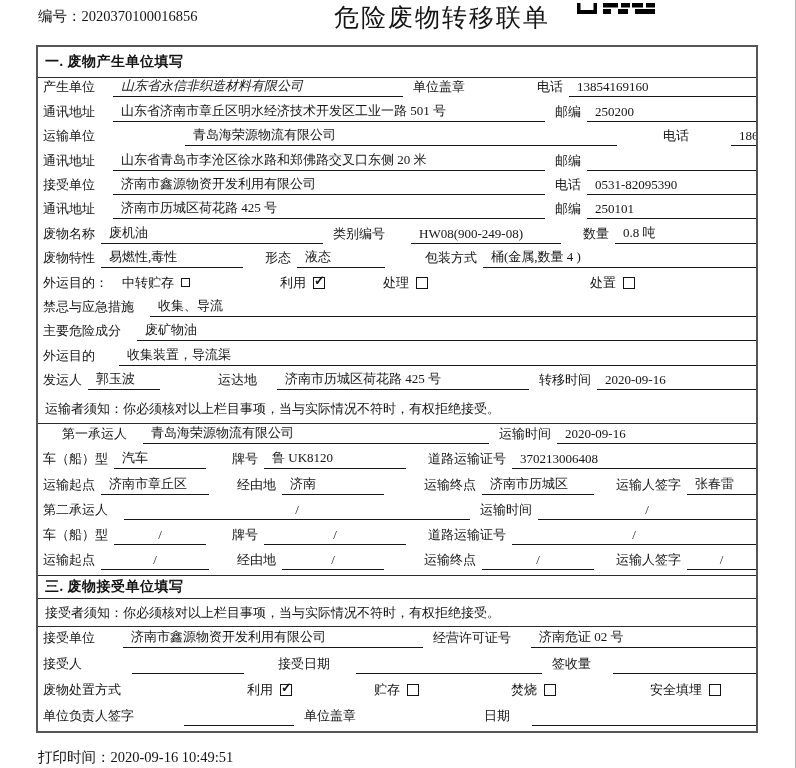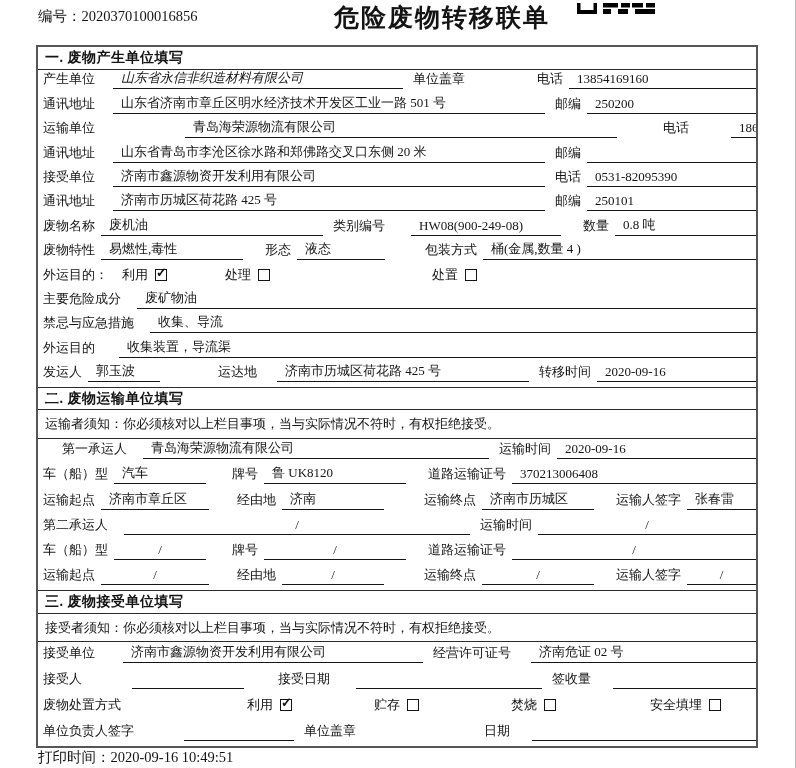--- a/index.html
+++ b/index.html
@@ -5,21 +5,21 @@
   html,body{margin:0;padding:0;}
   body{
     width:796px;height:768px;position:relative;overflow:hidden;
     background:#ffffff;color:#141414;
     font-family:"Liberation Serif","DejaVu Serif",serif;
   }
   .page-edge{position:absolute;right:0;top:0;width:1px;height:768px;background:#b5b5b5;}
   .serial{position:absolute;left:38px;top:7px;font-size:14.5px;white-space:nowrap;}
   .title{
     position:absolute;left:0;right:0;top:1px;text-align:center;
-    font-size:25px;font-weight:bold;letter-spacing:2px;padding-left:88px;box-sizing:border-box;
+    font-size:25px;font-weight:normal;letter-spacing:2px;padding-left:88px;box-sizing:border-box;
   }
   .qr{position:absolute;left:577px;top:0;width:80px;height:11px;}
   .form-table{
     position:absolute;left:36px;top:45px;width:722px;box-sizing:border-box;
     border:2px solid #565656;background:#fff;
   }
   .sec-h{
     box-sizing:border-box;display:flex;align-items:center;
     font-weight:bold;font-size:14px;padding-left:7px;
     border-bottom:1.5px solid #2b2b2b;white-space:nowrap;letter-spacing:0.5px;
@@ -73,21 +73,21 @@
     <rect x="44" y="0" width="9" height="4.5" fill="#000"></rect>
     <rect x="55" y="0" width="11" height="4.5" fill="#000"></rect>
     <rect x="69" y="0" width="9" height="4.5" fill="#000"></rect>
     <rect x="26" y="6" width="8" height="5" fill="#000"></rect>
     <rect x="41" y="6" width="10" height="5" fill="#000"></rect>
     <rect x="58" y="6" width="20" height="5" fill="#000"></rect>
   </svg>
 </div>
 
 <div class="form-table">
-    <div class="sec-h" style="height: 23px;">一. 废物产生单位填写</div>
+    <div class="sec-h" style="height: 31px;">一. 废物产生单位填写</div>
     <div class="row" style="height: 24.4px;">
       <span class="lbl">产生单位</span>
       <span class="gap" style="width: 12px;"></span>
       <span class="fv" style="width: 290px; flex: 0 0 290px; font-style: italic;">山东省永信非织造材料有限公司</span>
       <span class="lbl">单位盖章</span>
       <span class="gap" style="width: 62px;"></span>
       <span class="lbl">电话</span>
       <span class="fv fill">13854169160</span>
     </div>
     <div class="row" style="height: 24.4px;">
@@ -141,59 +141,62 @@
       <span class="gap" style="width: 12px;"></span>
       <span class="lbl">形态</span>
       <span class="fv" style="width: 88px; flex: 0 0 88px;">液态</span>
       <span class="gap" style="width: 30px;"></span>
       <span class="lbl">包装方式</span>
       <span class="fv fill">桶(金属,数量 4 )</span>
     </div>
     <div class="row" style="height: 24.4px;">
       <span class="lbl">外运目的：</span>
       <span class="gap" style="width: 6px;"></span>
+      <span class="chk" style="width: 150px; flex: 0 0 150px;">
+        <span class="chk-t">中转贮存</span>
+        <span class="box sm"></span>
+      </span>
       <span class="chk" style="width: 95px; flex: 0 0 95px;">
         <span class="chk-t">利用</span>
         <span class="box on"></span>
       </span>
       <span class="chk" style="width: 199px; flex: 0 0 199px;">
         <span class="chk-t">处理</span>
         <span class="box"></span>
       </span>
       <span class="chk">
         <span class="chk-t">处置</span>
         <span class="box"></span>
       </span>
     </div>
     <div class="row" style="height: 24.4px;">
+      <span class="lbl">禁忌与应急措施</span>
+      <span class="gap" style="width: 10px;"></span>
+      <span class="fv fill">收集、导流</span>
+    </div>
+    <div class="row" style="height: 24.4px;">
       <span class="lbl">主要危险成分</span>
       <span class="gap" style="width: 10px;"></span>
       <span class="fv fill">废矿物油</span>
-    </div>
-    <div class="row" style="height: 24.4px;">
-      <span class="lbl">禁忌与应急措施</span>
-      <span class="gap" style="width: 10px;"></span>
-      <span class="fv fill">收集、导流</span>
     </div>
     <div class="row" style="height: 24.4px;">
       <span class="lbl">外运目的</span>
       <span class="gap" style="width: 18px;"></span>
       <span class="fv fill">收集装置，导流渠</span>
     </div>
     <div class="row" style="height: 24.4px;">
       <span class="lbl">发运人</span>
       <span class="fv" style="width: 72px; flex: 0 0 72px;">郭玉波</span>
       <span class="gap" style="width: 48px;"></span>
       <span class="lbl">运达地</span>
       <span class="gap" style="width: 14px;"></span>
       <span class="fv" style="width: 252px; flex: 0 0 252px;">济南市历城区荷花路 425 号</span>
       <span class="lbl">转移时间</span>
       <span class="fv fill">2020-09-16</span>
     </div>
-    <div class="sec-h mid" style="height: 23px;">二. 废物运输单位填写</div>
     <div class="notice" style="height: 29px;">运输者须知：你必须核对以上栏目事项，当与实际情况不符时，有权拒绝接受。</div>
     <div class="row" style="height: 25.2px; padding-left: 24px;">
       <span class="lbl">第一承运人</span>
       <span class="gap" style="width: 10px;"></span>
       <span class="fv" style="width: 346px; flex: 0 0 346px;">青岛海荣源物流有限公司</span>
       <span class="lbl">运输时间</span>
       <span class="fv fill">2020-09-16</span>
     </div>
     <div class="row" style="height: 25.2px;">
       <span class="lbl">车（船）型</span>

